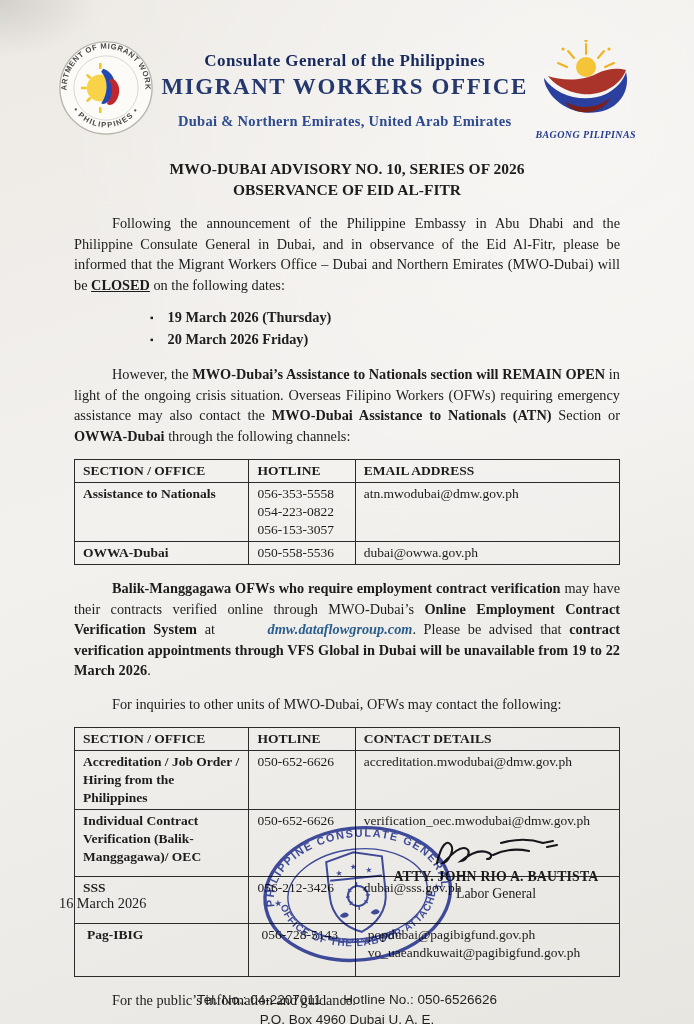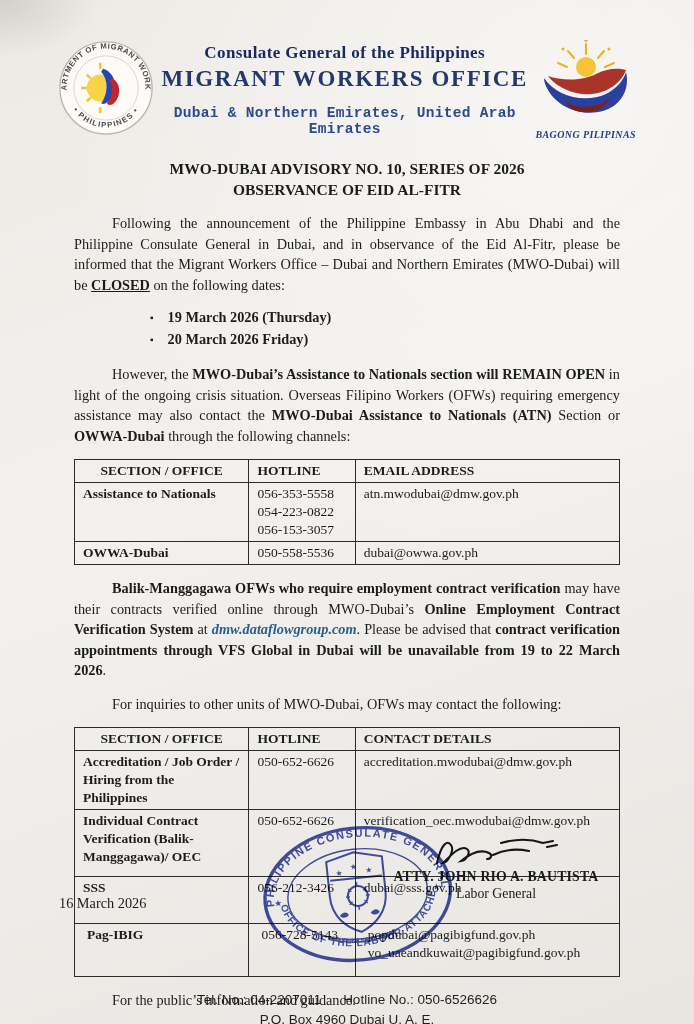--- a/index.html
+++ b/index.html
@@ -10,40 +10,40 @@
       radial-gradient(20% 8% at 0% 0%, rgba(70,70,70,.16), transparent 70%),
       radial-gradient(120% 80% at 80% 10%, rgba(255,255,255,.45), transparent 60%),
       linear-gradient(160deg,#edeae5 0%,#f3f1ee 45%,#e8e6e1 100%);
   }
   .content{padding:40px 74px 0 74px;position:relative;}
   
   .hdr{display:flex;align-items:center;justify-content:space-between;margin:0 -16px;}
   .hdr-center{text-align:center;flex:1;padding:0 6px;}
   .consulate{font-size:17px;font-weight:bold;color:#17295e;letter-spacing:.4px;}
   .office{font-size:23px;font-weight:bold;color:#24386e;letter-spacing:1.6px;margin-top:3px;white-space:nowrap;}
-  .locline{font-size:14.5px;font-weight:bold;color:#2d4a8e;margin-top:13px;letter-spacing:.3px;font-family:Liberation Mono, monospace;}
+  .locline{font-size:14.5px;font-weight:bold;color:#2d4a8e;margin-top:13px;letter-spacing:.3px;}
   .logo{flex:0 0 auto;}
   .bp-wrap{text-align:center;}
   .bp-caption{font-size:10px;font-weight:bold;font-style:italic;color:#243b8f;letter-spacing:.4px;margin-top:1px;}
   
   .title{ text-align:center;font-weight:bold;font-size:15.5px;line-height:21px;margin-top:18px;}
   
   p.body-p{margin:13px 0 0 0;font-size:14.3px;line-height:20.5px;text-align:justify;text-indent:38px;}
   .seg-b{font-weight:bold;}
   .seg-bu{font-weight:bold;text-decoration:underline;}
-  .seg-l{font-weight:bold;font-style:italic;color:#2a5e8c;}
+  .seg-l{font-weight:bold;font-style:italic;color:#2a5e8c;margin-left:45px;}
   .bullets{margin:12px 0 0 0;padding:0 0 0 76px;list-style:none;}
   .bullets li{font-weight:bold;font-size:14.3px;line-height:21px;}
   .bullets li::before{content:"▪";font-size:10px;margin-right:14px;position:relative;top:-1px;}
   
   table{border-collapse:collapse;width:100%;margin-top:13px;font-size:13.5px;line-height:18px;}
   th,td{border:1.5px solid #2b2b2b;padding:2px 8px;text-align:left;vertical-align:top;}
   th{font-weight:bold;}
   td.sec{font-weight:bold;}
-  .c1{width:32%;text-align:center;} .c2{width:19.5%;} .c3{width:48.5%;}
+  .c1{width:32%;} .c2{width:19.5%;} .c3{width:48.5%;}
   tr.h44 td{height:40px;} tr.h64 td{height:62px;} tr.h46 td{height:42px;} tr.h52 td{height:48px;padding-left:12px;}
   
   .date{position:absolute;left:59px;top:895px;font-size:14.3px;}
   .sig{position:absolute;left:372px;top:833px;width:248px;text-align:center;z-index:1;}
   .sig-name{font-size:13.8px;font-weight:bold;letter-spacing:.2px;}
   .sig-title{font-size:13.8px;margin-top:1px;}
   .stamp{position:absolute;left:258px;top:822px;z-index:2;mix-blend-mode:multiply;opacity:.9;transform:rotate(-6deg);}
   .pagefoot{position:absolute;left:0;right:0;top:990px;text-align:center;
     font-family:"Liberation Sans", sans-serif;font-size:13.5px;line-height:20px;color:#1f1f1f;}
   .pagefoot .gap{display:inline-block;width:18px;}

